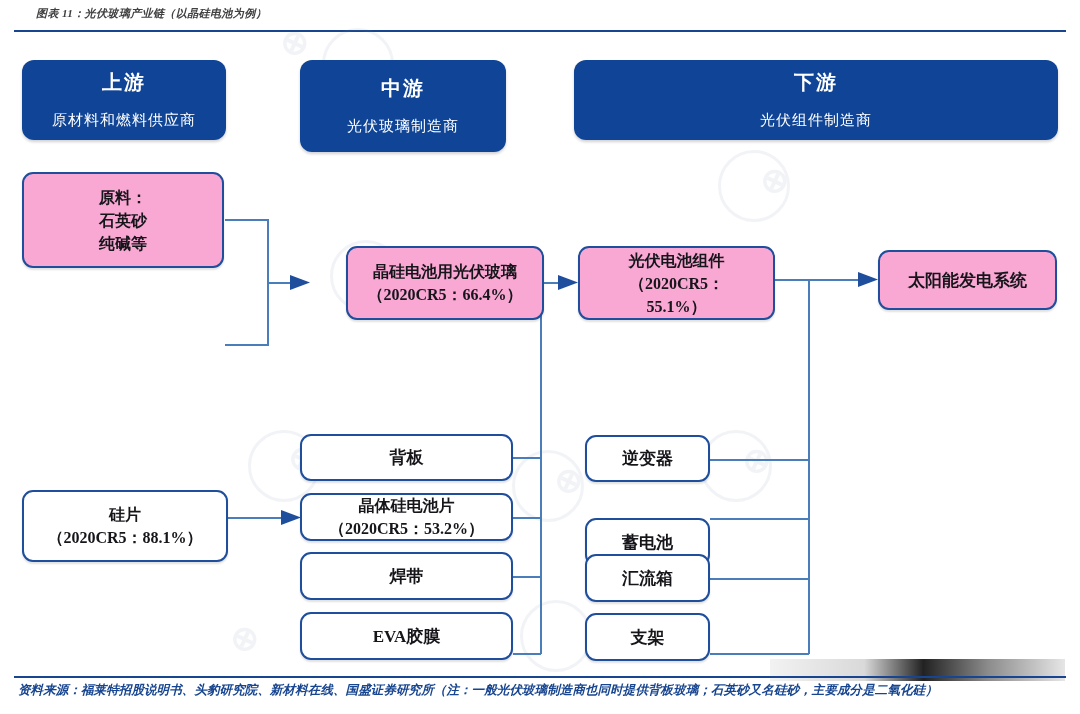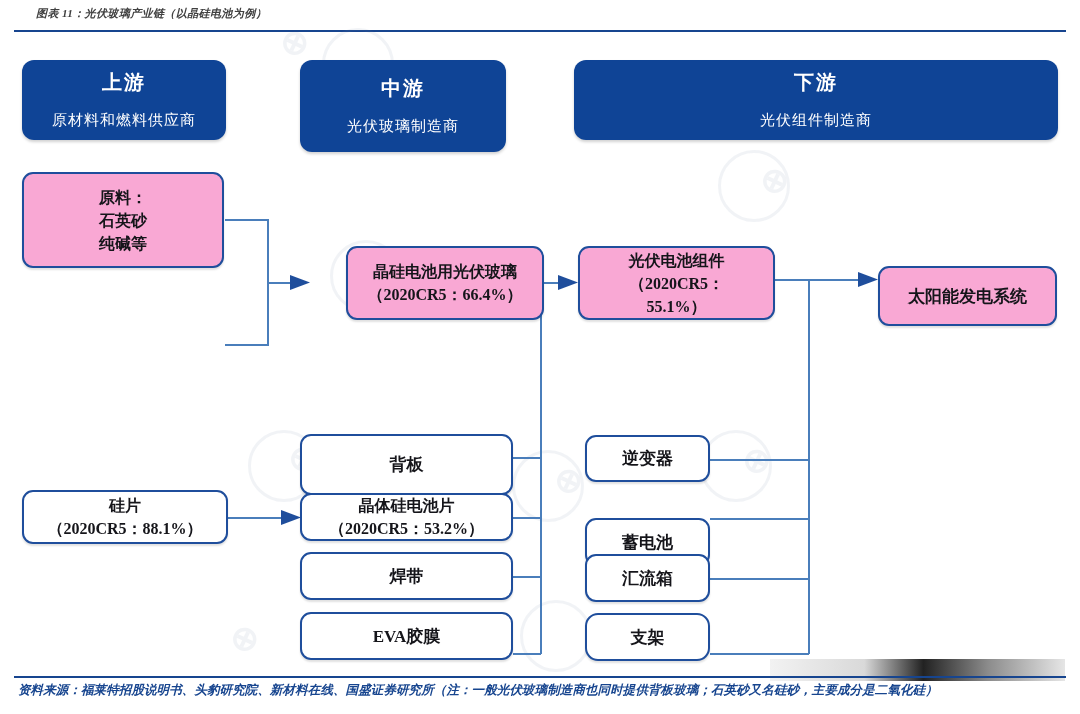--- a/index.html
+++ b/index.html
@@ -155,31 +155,31 @@
     <polygon points="281,510 301,517.5 281,525" fill="#1f4e9c"></polygon>
   </svg>
 
   <div class="node fill" style="left:22px;top:172px;width:202px;height:96px;">
     <div class="txt fs16">原料：
 石英砂
 纯碱等</div>
   </div>
 
 
-  <div class="node plain" style="left:22px;top:490px;width:206px;height:54px;">
+  <div class="node plain" style="left:22px;top:490px;width:206px;height:72px;">
     <div class="txt fs16">硅片
 （2020CR5：88.1%）</div>
   </div>
 
   <div class="node fill" style="left:310px;top:246px;width:198px;height:74px;margin-left:36px;">
     <div class="txt fs16">晶硅电池用光伏玻璃
 （2020CR5：66.4%）</div>
   </div>
 
-  <div class="node plain" style="left:300px;top:434px;width:213px;height:61px;">
+  <div class="node plain" style="left:300px;top:434px;width:213px;height:47px;">
     <div class="txt fs17">背板</div>
   </div>
 
   <div class="node plain" style="left:300px;top:493px;width:213px;height:48px;">
     <div class="txt fs16">晶体硅电池片
 （2020CR5：53.2%）</div>
   </div>
 
   <div class="node plain" style="left:300px;top:552px;width:213px;height:48px;">
     <div class="txt fs17">焊带</div>
@@ -188,37 +188,37 @@
   <div class="node plain" style="left:300px;top:612px;width:213px;height:48px;">
     <div class="txt fs17">EVA胶膜</div>
   </div>
 
   <div class="node fill" style="left:578px;top:246px;width:197px;height:74px;">
     <div class="txt fs16">光伏电池组件
 （2020CR5：
 55.1%）</div>
   </div>
 
-  <div class="node fill" style="left:878px;top:250px;width:179px;height:60px;margin-top:16px;">
+  <div class="node fill" style="left:878px;top:250px;width:179px;height:60px;">
     <div class="txt fs17">太阳能发电系统</div>
   </div>
 
   <div class="node plain" style="left:585px;top:435px;width:125px;height:47px;">
     <div class="txt fs17">逆变器</div>
   </div>
 
   <div class="node plain" style="left:585px;top:494px;width:125px;height:48px;margin-top:24px;">
     <div class="txt fs17">蓄电池</div>
   </div>
 
   <div class="node plain" style="left:585px;top:554px;width:125px;height:48px;">
     <div class="txt fs17">汇流箱</div>
   </div>
 
-  <div class="node plain" style="left:585px;top:613px;width:125px;height:48px;border-radius:13px;">
+  <div class="node plain" style="left:585px;top:613px;width:125px;height:48px;">
     <div class="txt fs17">支架</div>
   </div>
 
   <div class="redact" style="left:770px;top:659px;width:295px;height:22px;"></div>
 
   <div class="rule-bottom"></div>
   <div class="footer">资料来源：福莱特招股说明书、头豹研究院、新材料在线、国盛证券研究所（注：一般光伏玻璃制造商也同时提供背板玻璃；石英砂又名硅砂，主要成分是二氧化硅）</div>
 
 </div>
 

